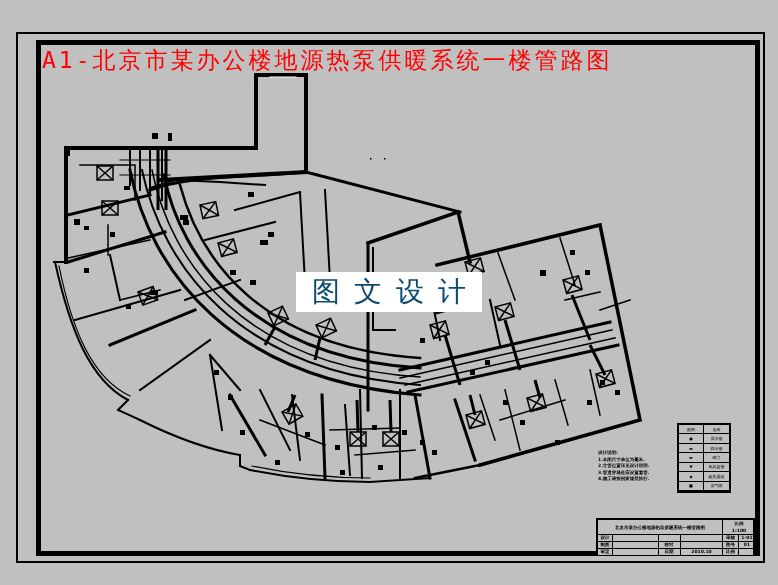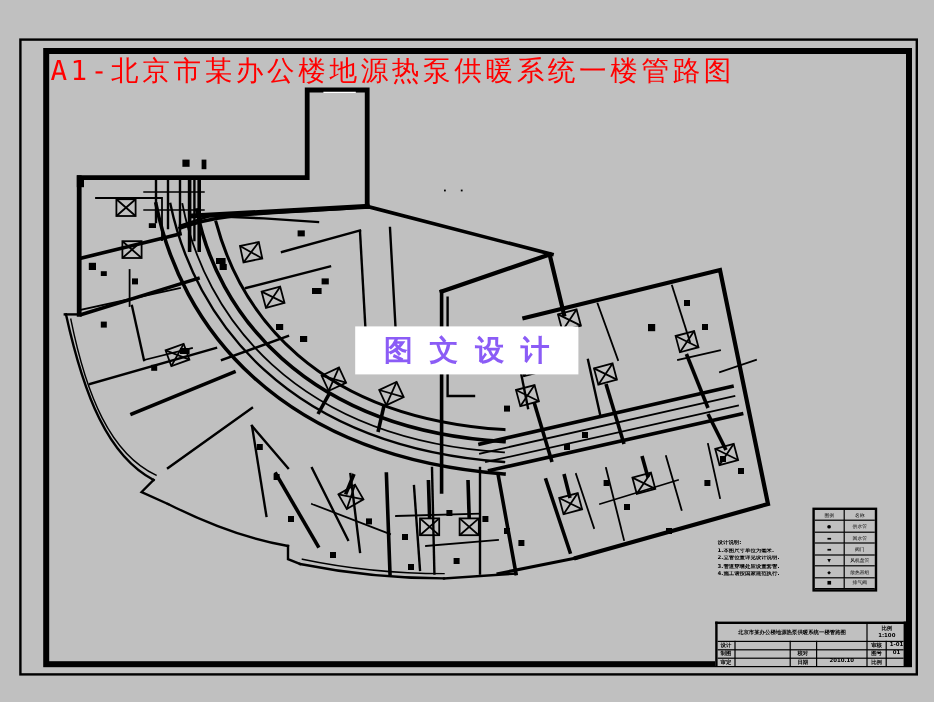--- a/index.html
+++ b/index.html
@@ -22,23 +22,22 @@
       position: absolute; left: 42px; top: 45px;
       color: #ff0000; font-size: 23px; letter-spacing: 3px;
       font-family: "DejaVu Sans Mono", monospace; font-weight: normal;
       white-space: nowrap; line-height: 30px;
     }
     .watermark {
       position: absolute; left: 296px; top: 272px; width: 186px; height: 40px;
       background: #ffffff; display: flex; align-items: center; justify-content: center;
     }
     .watermark span {
-      font-family: "DejaVu Serif", serif; font-size: 24px; letter-spacing: 14px; color: #8b5cf6;
+      font-family: "DejaVu Serif", serif; font-size: 28px; letter-spacing: 14px; color: #0c4a6e;
       padding-left: 14px;
-      font-weight: bold;
     }
     svg.plan { position: absolute; left: 0; top: 0; }
     .legend-table {
       position: absolute; left: 677px; top: 423px; width: 54px; height: 70px;
       border: 2px solid #000; box-sizing: border-box; background: #c0c0c0;
       display: grid; grid-template-columns: 1fr 1fr; grid-auto-rows: 1fr;
     }
     .legend-table div {
       border-right: 1px solid #000; border-bottom: 1px solid #000;
       font-size: 4px; color: #000; display: flex; align-items: center; justify-content: center;

